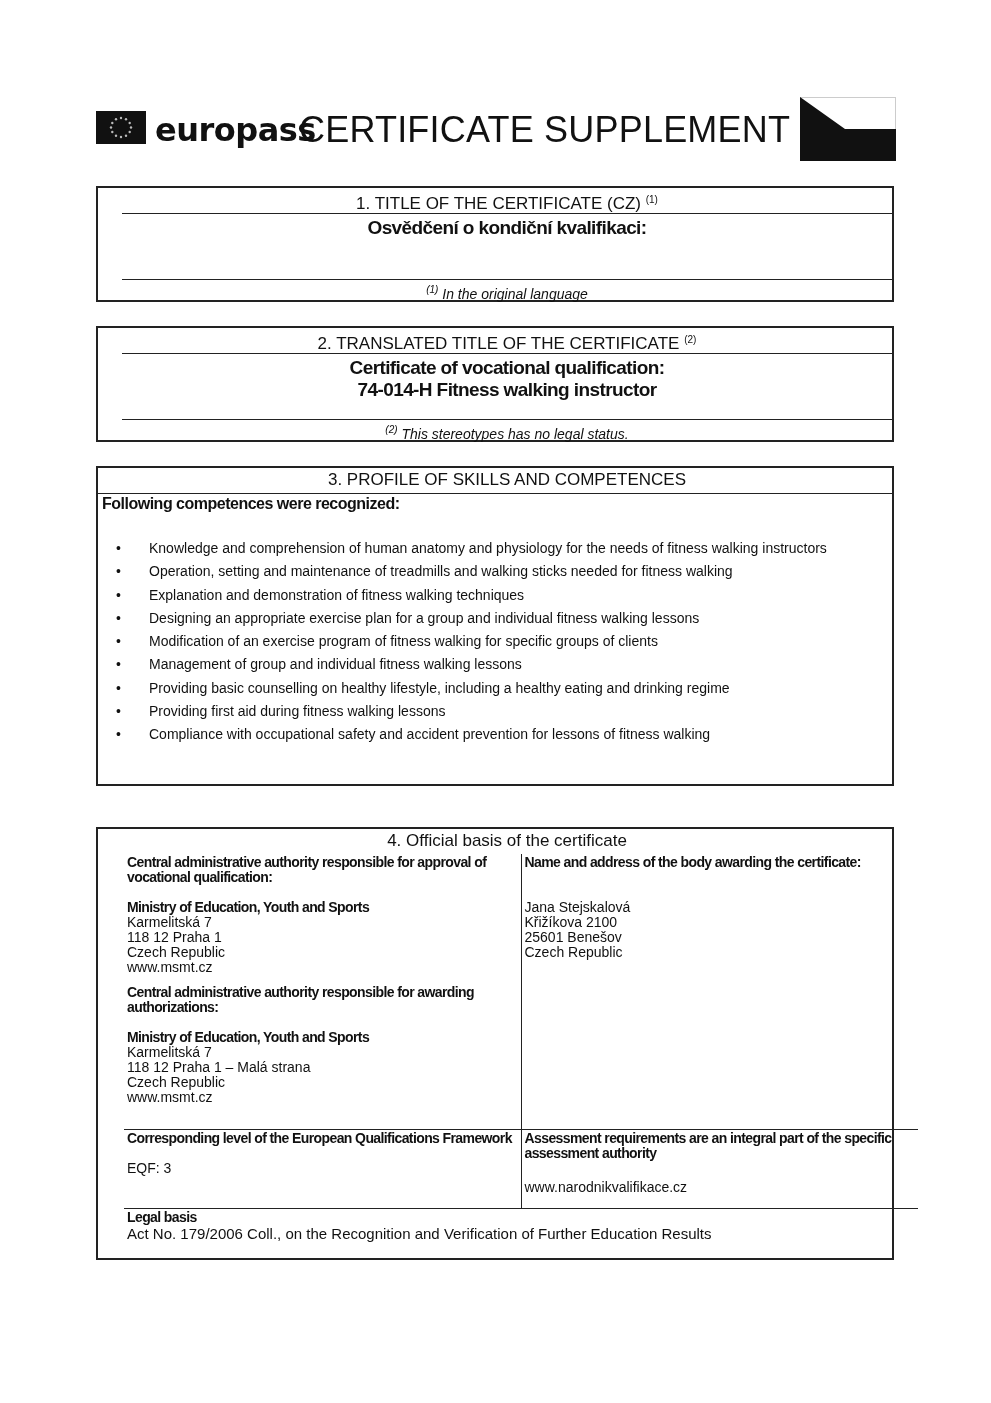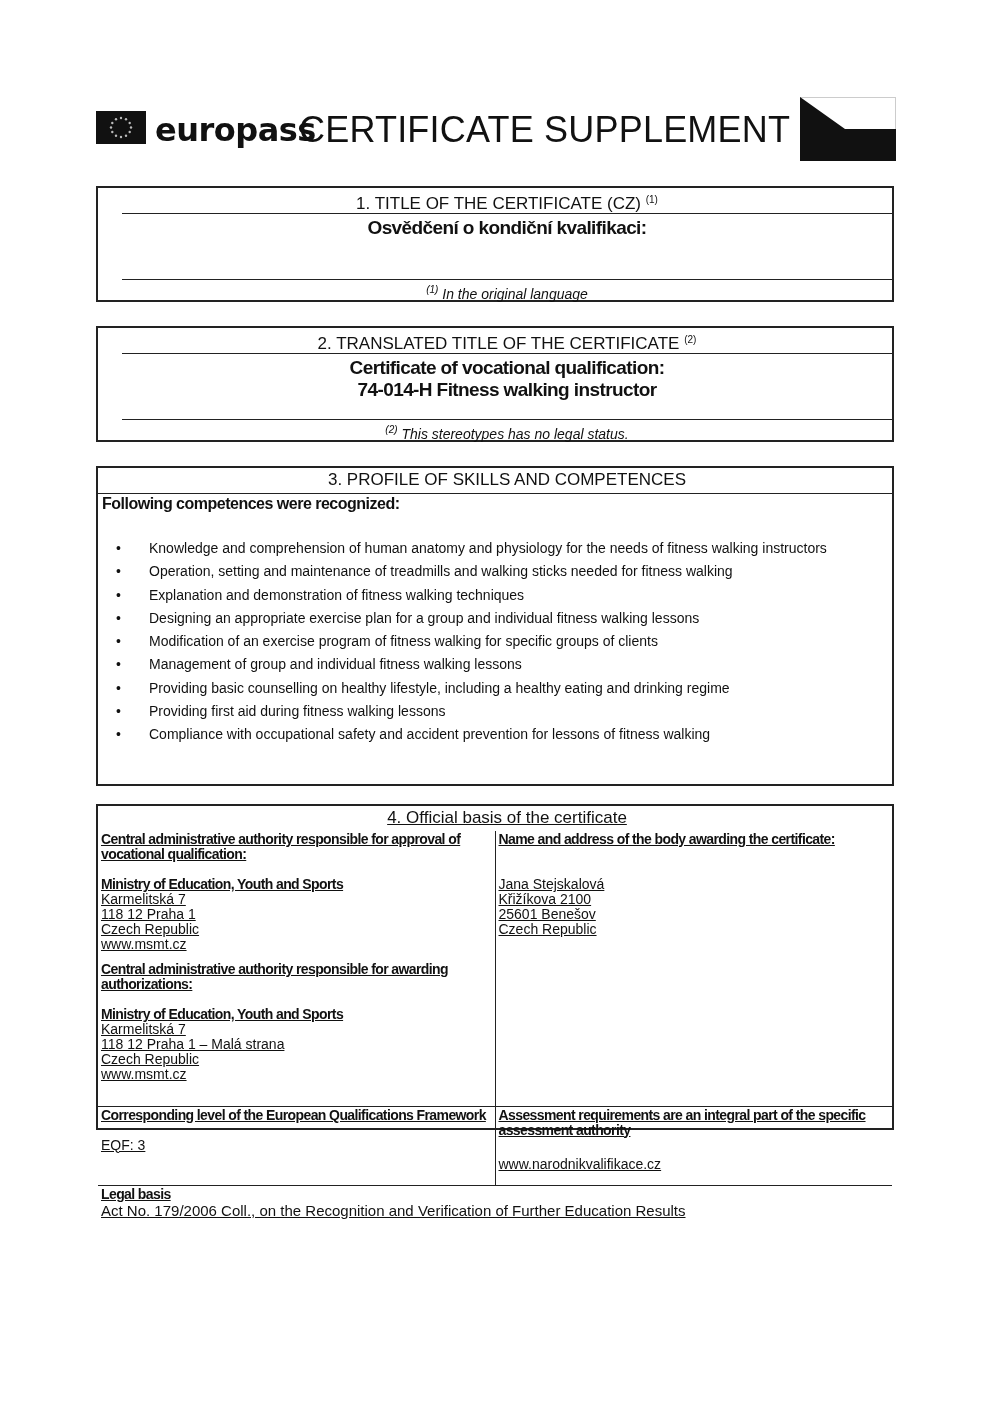--- a/index.html
+++ b/index.html
@@ -21,21 +21,21 @@
   .sec-head { font-size: 17px; height: 25px; line-height: 24px; }
   .sec-head sup, .foot sup { font-size: 10px; vertical-align: 6px; }
   .big-title { font-size: 19px; font-weight: bold; line-height: 22px; letter-spacing: -0.6px; padding-top: 3px; }
   .foot { font-size: 14px; height: 21px; line-height: 20px; font-style: italic; }
 
   .lead { font-size: 16px; font-weight: bold; letter-spacing: -0.5px; padding: 1px 4px; }
   ul.skills { list-style: none; padding: 26px 10px 0 18px; }
   ul.skills li { position: relative; padding-left: 33px; font-size: 14px; line-height: 17px; margin-bottom: 6.3px; }
   ul.skills li::before { content: "\2022"; position: absolute; left: 0; top: 0; }
 
-  table.basis { width: 100%; border-collapse: collapse; }
+  table.basis { width: 100%; border-collapse: collapse; margin-left: 26px; }
   table.basis td { vertical-align: top; font-size: 14px; line-height: 15px; padding: 1px 3px; }
   table.basis td.left { border-right: 1.5px solid #222; width: 397px; }
   table.basis tr.r2 td, table.basis tr.r3 td { border-top: 1.5px solid #222; }
   .lbl { font-weight: bold; letter-spacing: -0.6px; }
   .gap { height: 15px; }
   .legal-text { font-size: 15px; line-height: 18px; }
 </style>
 </head>
 <body>
 
@@ -109,21 +109,21 @@
       <li>Designing an appropriate exercise plan for a group and individual fitness walking lessons</li>
       <li>Modification of an exercise program of fitness walking for specific groups of clients</li>
       <li>Management of group and individual fitness walking lessons</li>
       <li>Providing basic counselling on healthy lifestyle, including a healthy eating and drinking regime</li>
       <li>Providing first aid during fitness walking lessons</li>
       <li>Compliance with occupational safety and accident prevention for lessons of fitness walking</li>
     </ul>
   </div>
 </div>
 
-<div class="box" style="top:804px; height:326px;text-decoration:underline;">
+<div class="box" style="top:827px; height:433px;">
   <div class="row sec-head center">4. Official basis of the certificate</div>
   <table class="basis">
     <tbody>
         <tr class="r1" style="height:275px;">
       <td class="left">
         <div class="lbl">Central administrative authority responsible for approval of vocational qualification:</div>
         <div class="gap"></div>
         <div class="lbl">Ministry of Education, Youth and Sports</div>
         <div>Karmelitská 7</div>
         <div>118 12 Praha 1</div>

